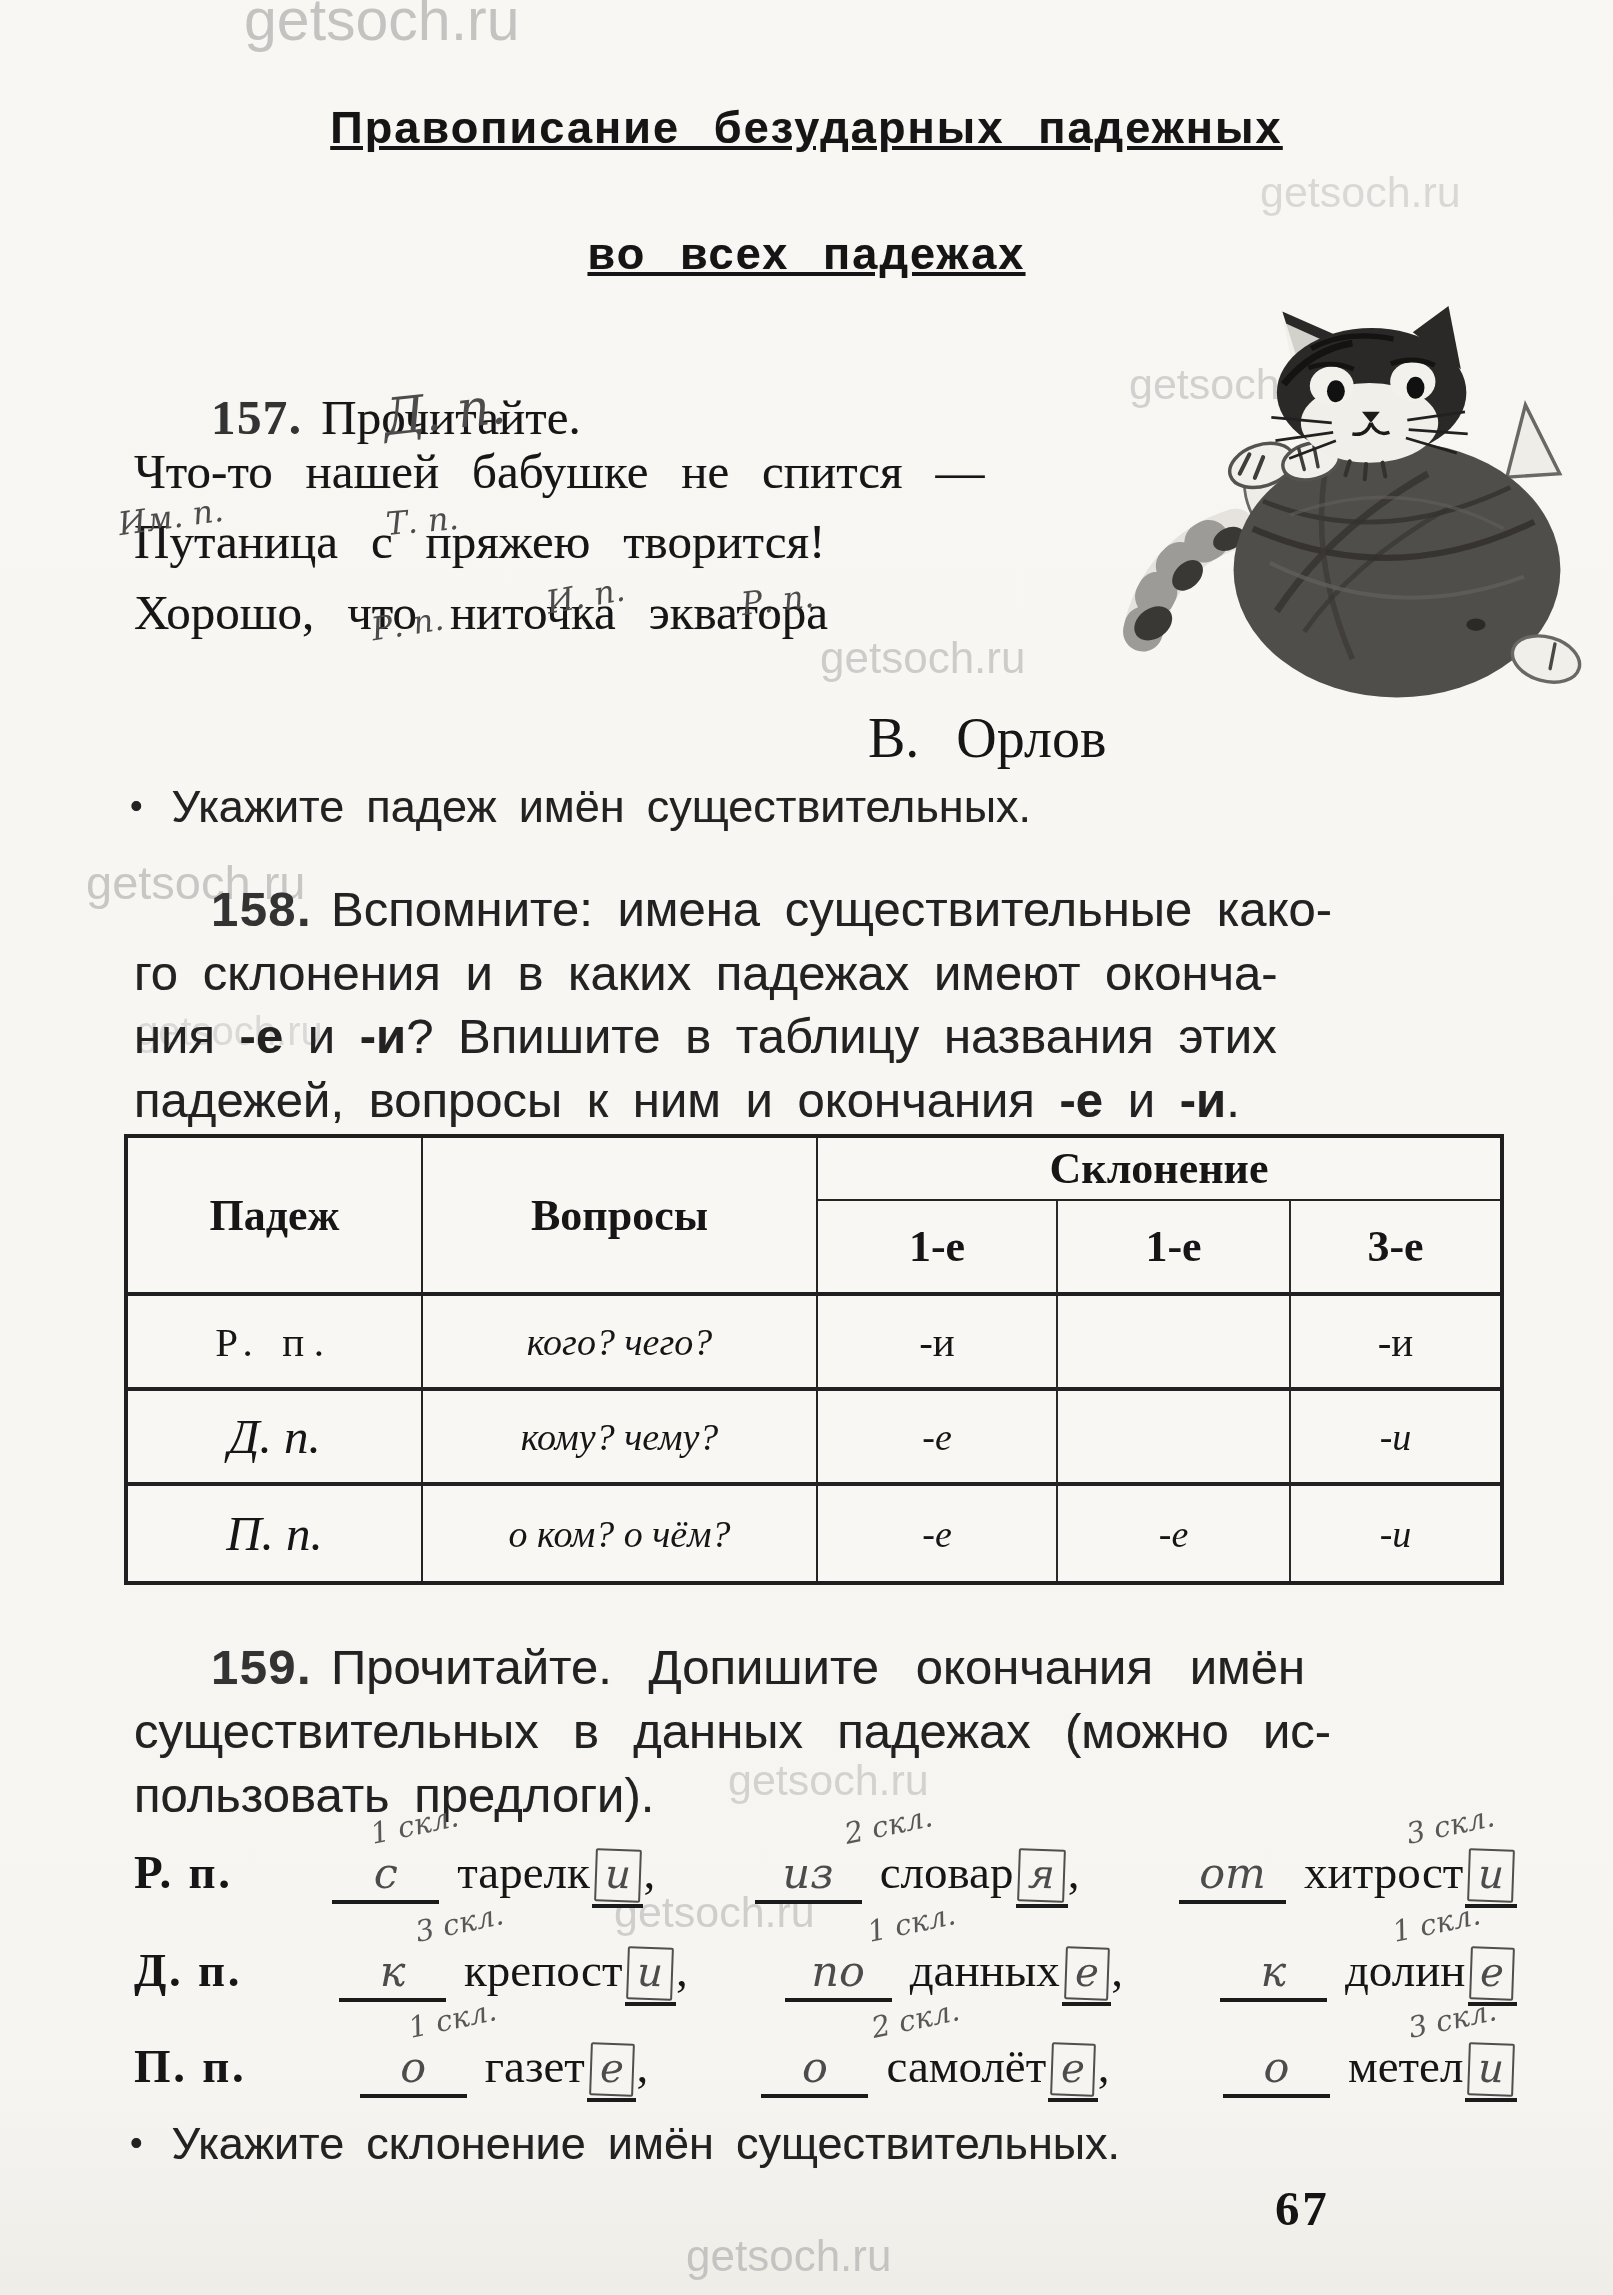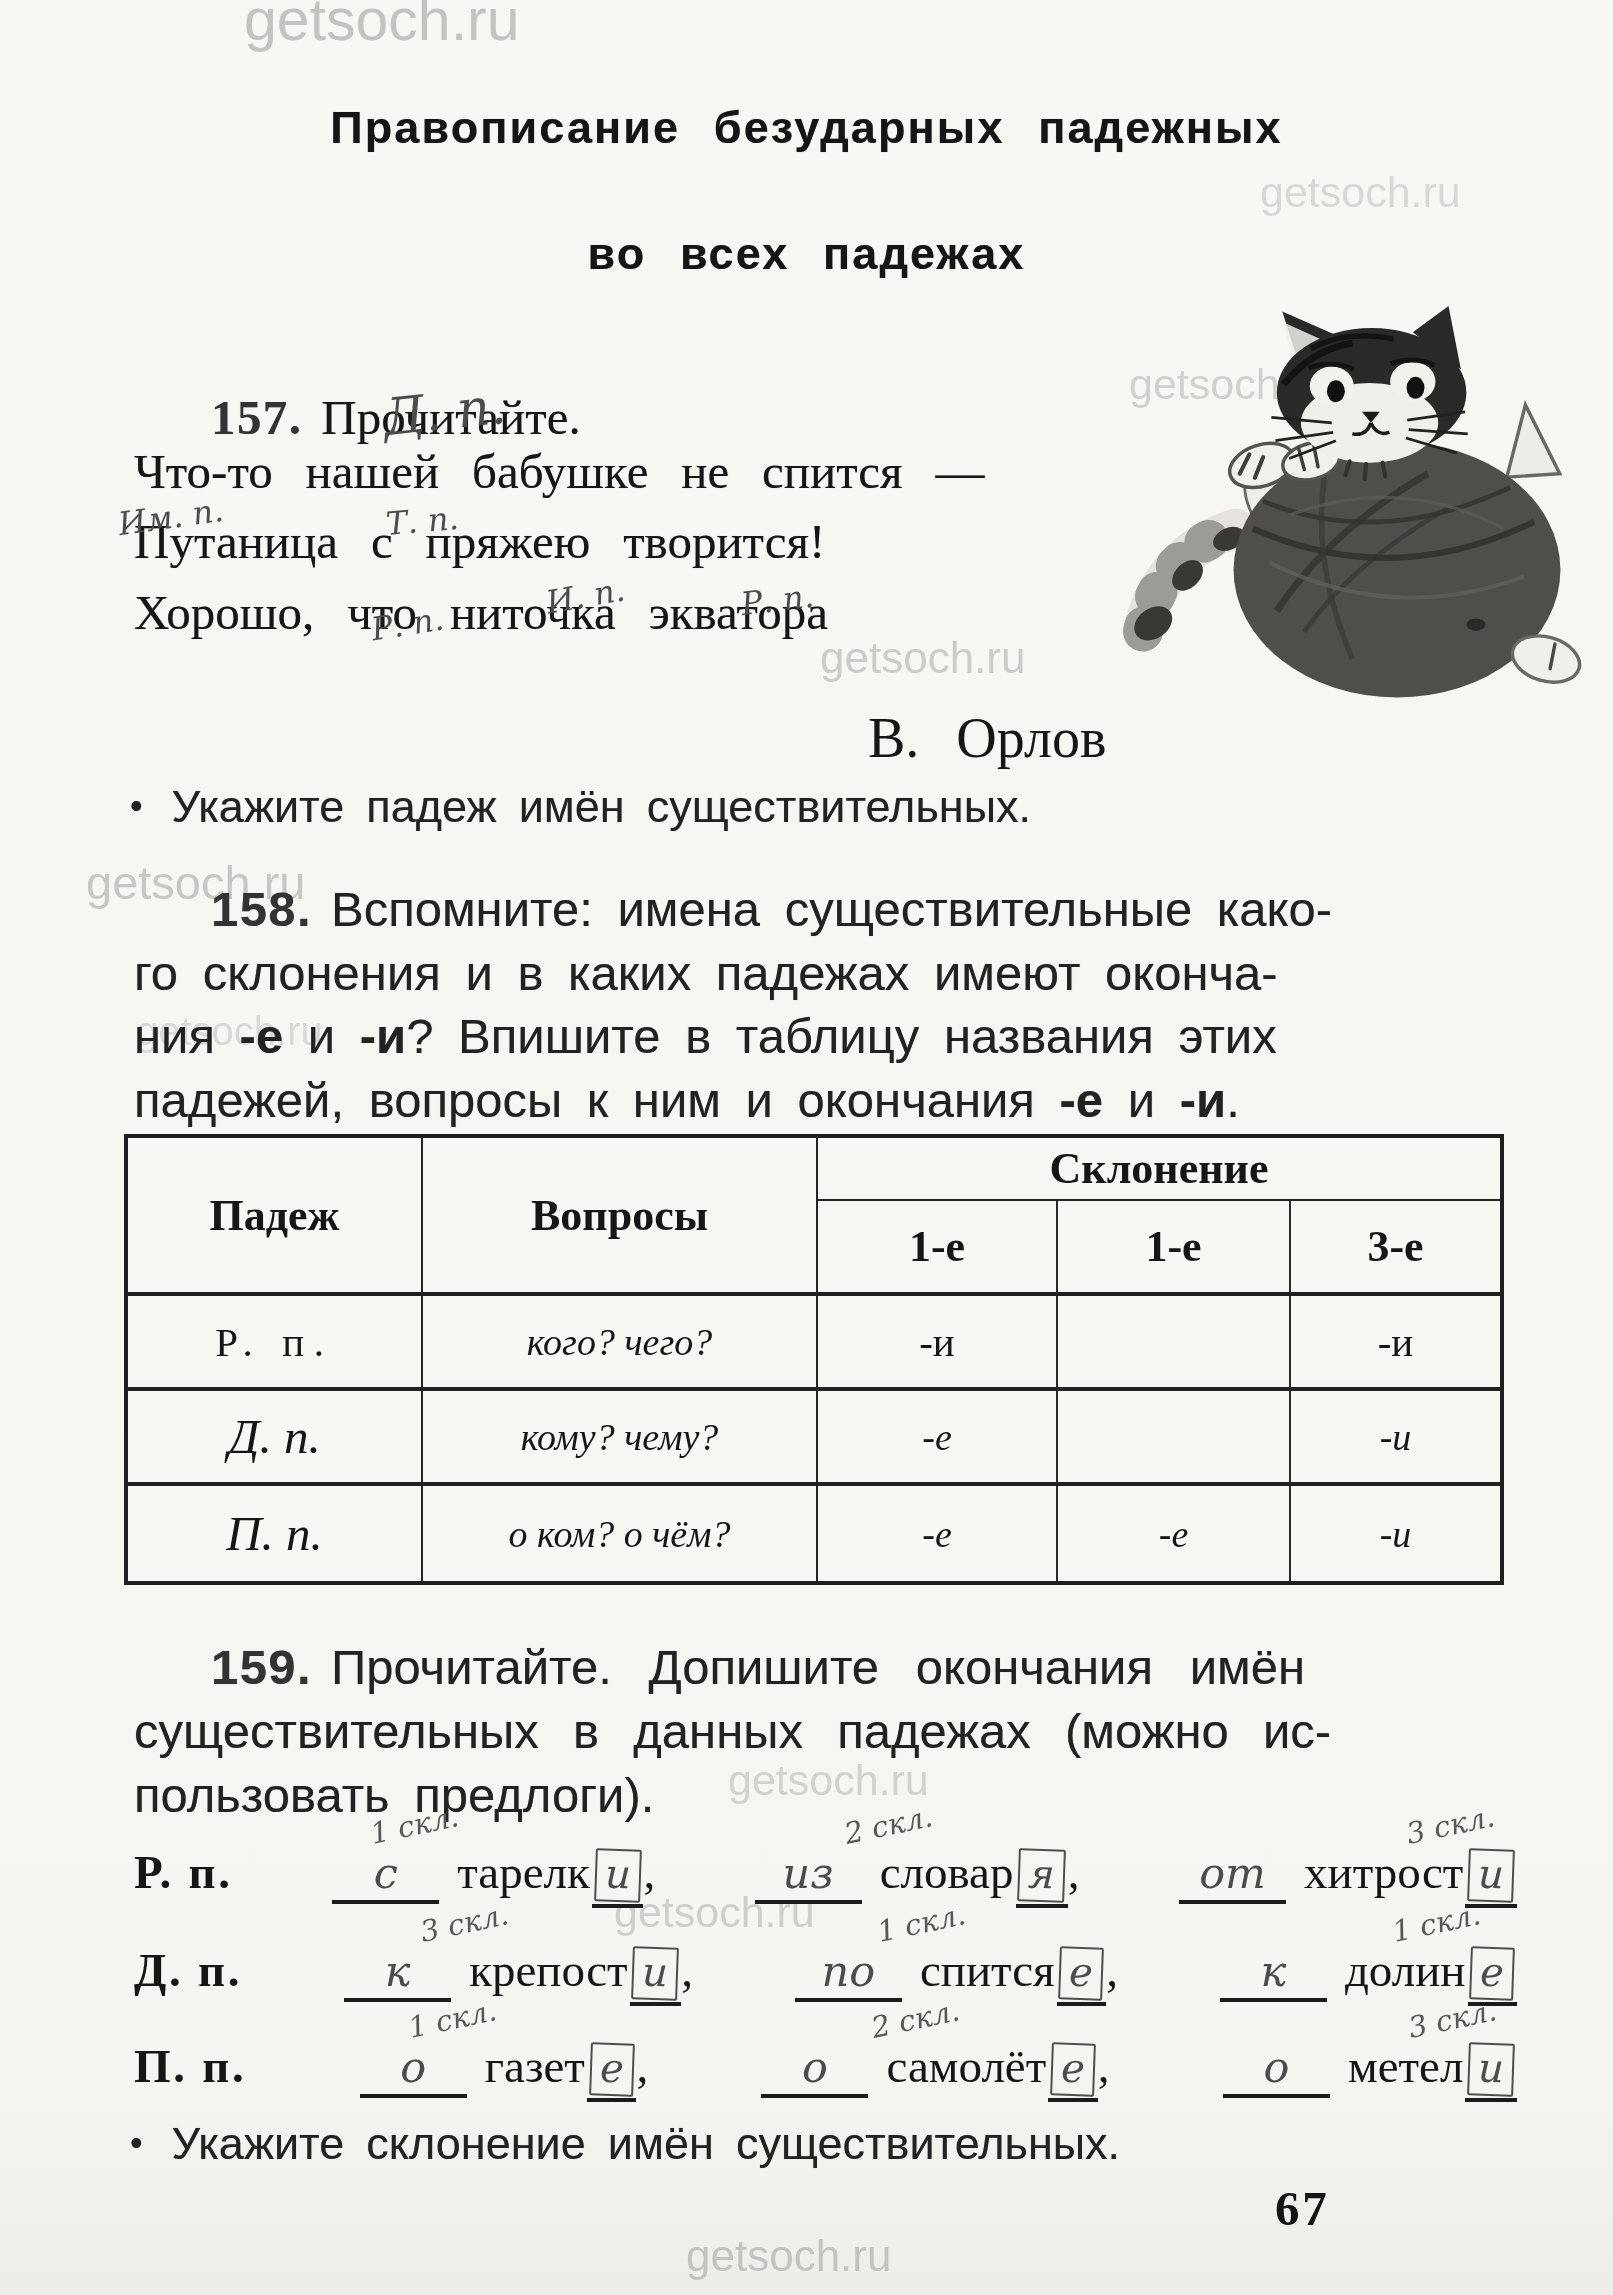--- a/index.html
+++ b/index.html
@@ -21,20 +21,21 @@
     pointer-events:none;
   }
   
   .title-line{
     position:absolute;left:0;width:1613px;
     text-align:center;
     font-family:"Liberation Sans",sans-serif;
     font-weight:700;font-size:45px;color:#151515;
     letter-spacing:2.1px;word-spacing:19px;
     text-shadow:0 0 0.7px rgba(0,0,0,.45);
+    text-decoration:underline;
   }
   
   .p-line{
     position:absolute;left:134px;width:1380px;
     font-family:"Liberation Sans",sans-serif;
     font-size:49px;color:#222;word-spacing:11px;
     white-space:nowrap;
     text-shadow:0 0 0.7px rgba(0,0,0,.35);
   }
   .indent{padding-left:77px;}
@@ -301,21 +302,21 @@
     <span class="item">
       <span class="skl-ann" style="left:76px;">3 скл.</span>
       <span class="blank"><span class="hw prep">к</span></span>
       <span>крепост</span>
       <span class="end-slot"><span class="hw end-box">и</span></span>
       <span>,</span>
     </span>
     <span class="item">
       <span class="skl-ann" style="left:82px;">1 скл.</span>
       <span class="blank"><span class="hw prep">по</span></span>
-      <span>спится</span>
+      <span>данных</span>
       <span class="end-slot"><span class="hw end-box">е</span></span>
       <span>,</span>
     </span>
     <span class="item">
       <span class="skl-ann" style="left:172px;">1 скл.</span>
       <span class="blank"><span class="hw prep">к</span></span>
       <span>долин</span>
       <span class="end-slot"><span class="hw end-box">е</span></span>
       <span></span>
     </span>

